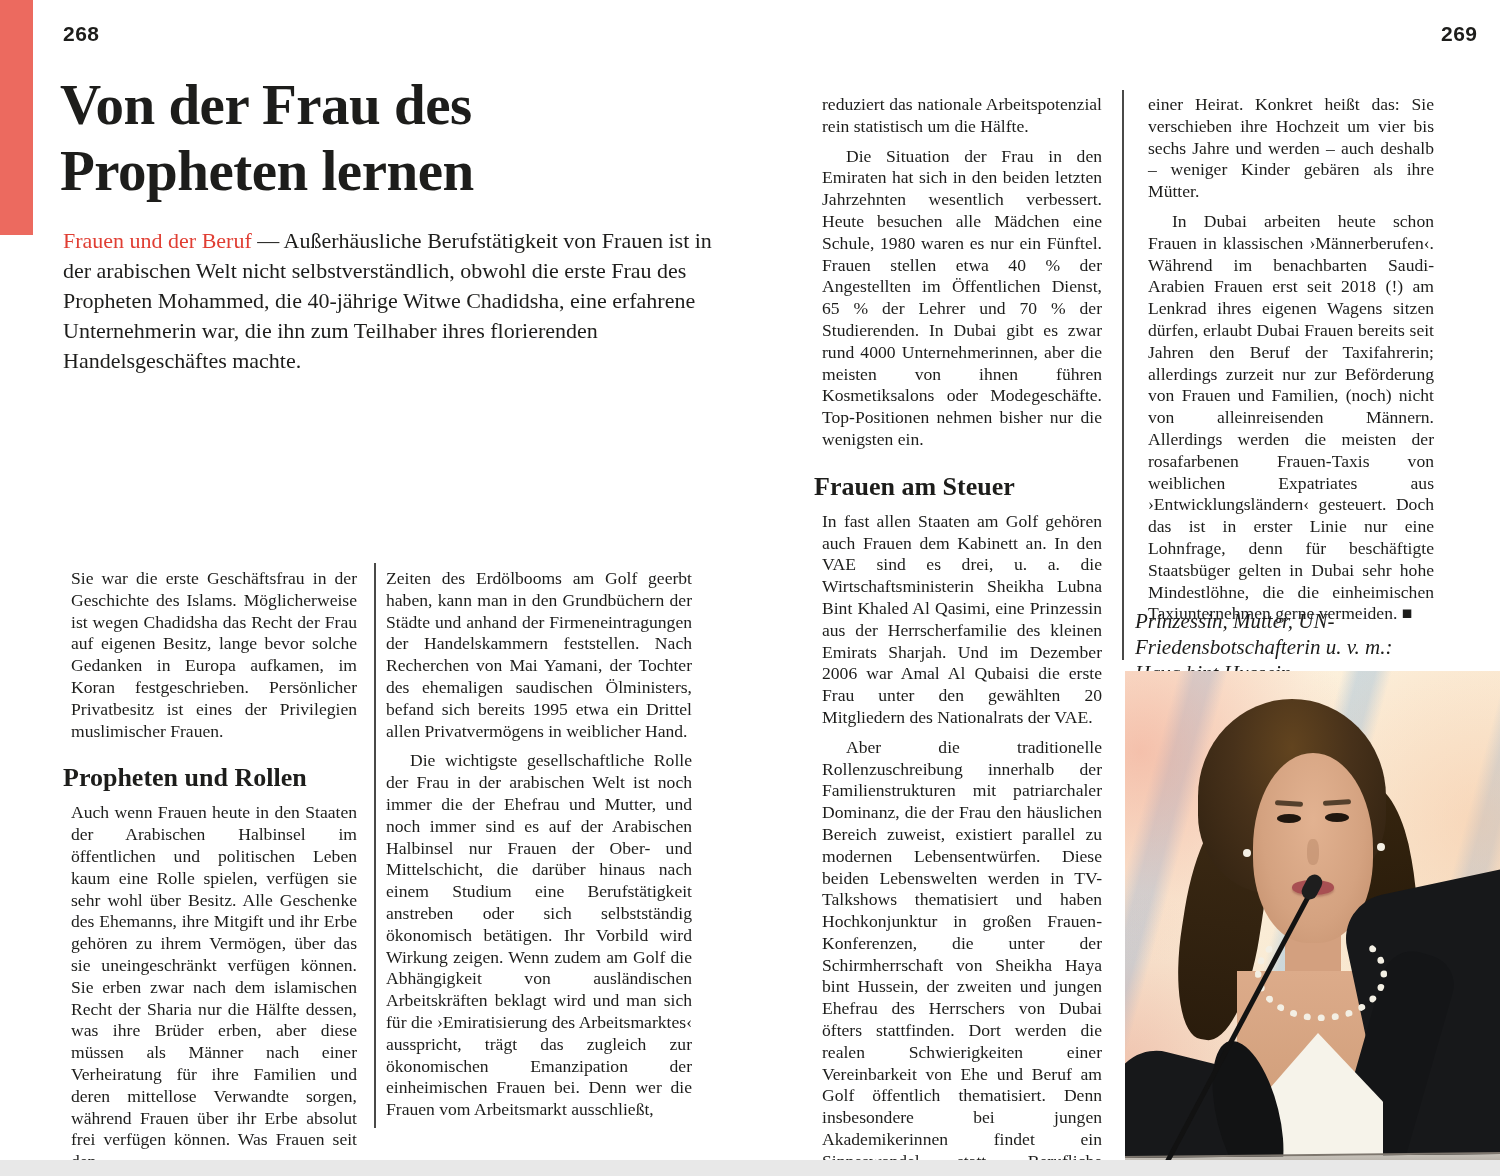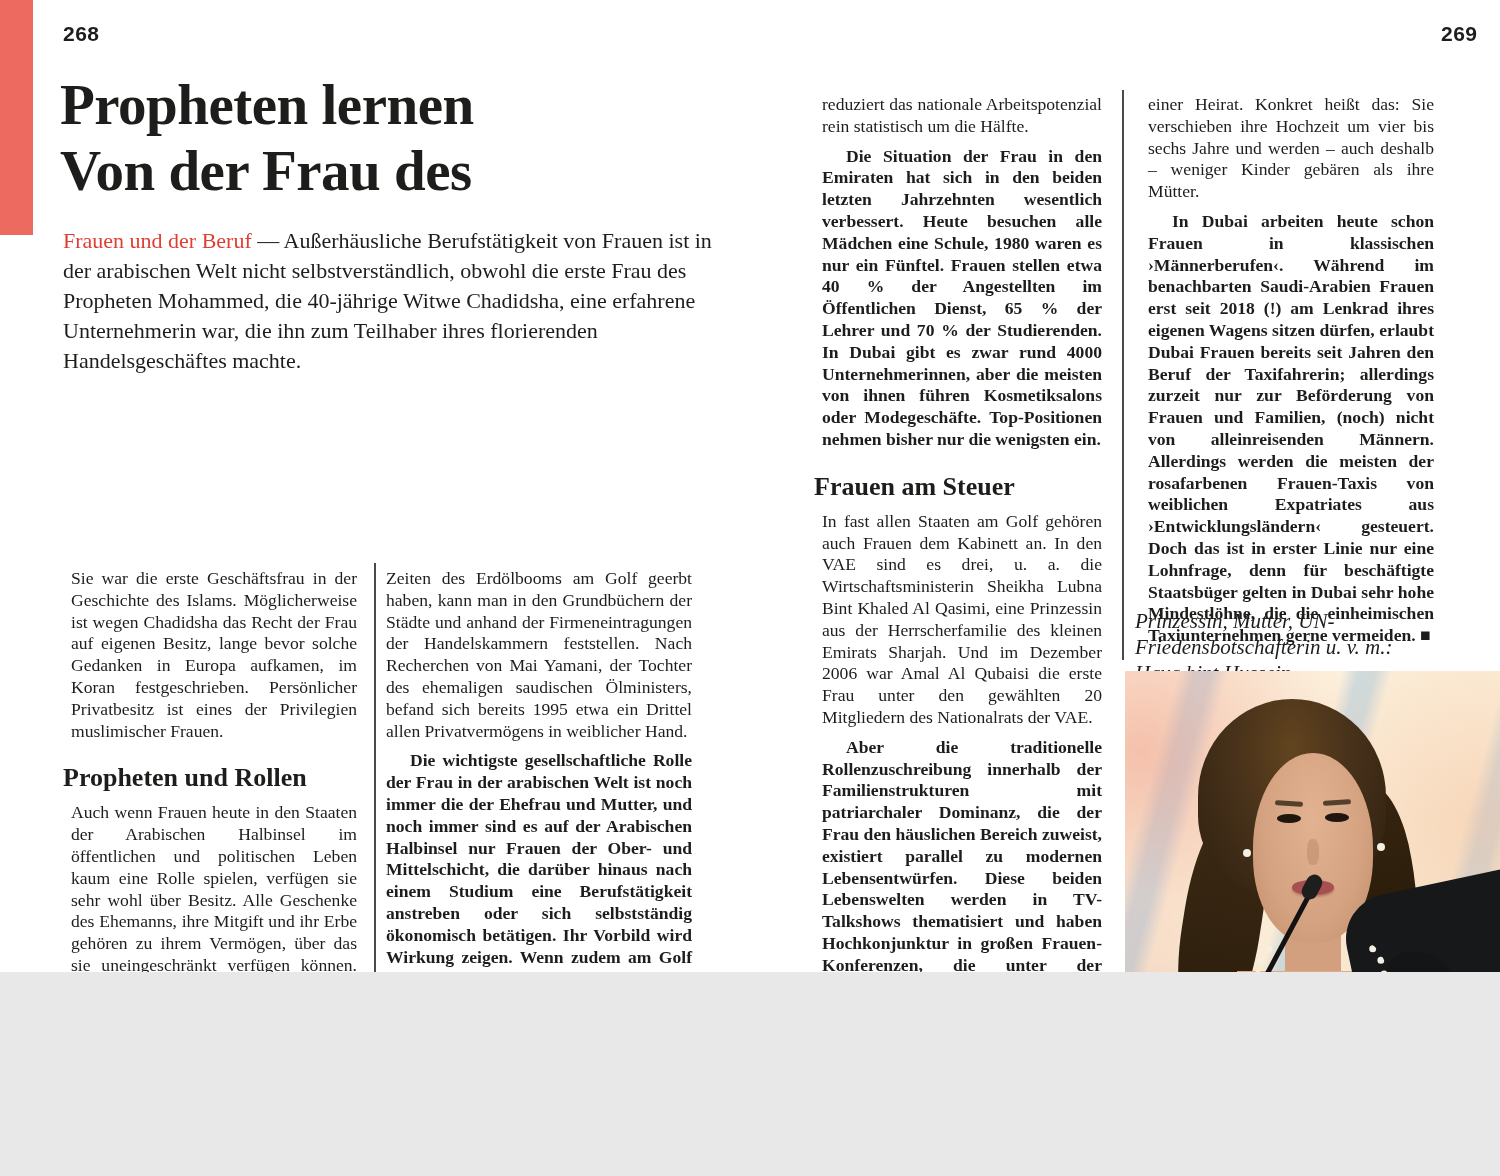--- a/index.html
+++ b/index.html
@@ -1,31 +1,31 @@
 <!DOCTYPE html>
 <html lang="de"><head>
 <meta charset="utf-8">
 <style>
   html,body{margin:0;padding:0;background:#e8e8e8;}
-  .page{position:relative;width:1500px;height:972px;background:#ffffff;overflow:hidden;
+  .page{position:relative;width:1500px;height:1160px;background:#ffffff;overflow:hidden;
         font-family:"Liberation Serif","DejaVu Serif",serif;color:#1d1d1b;}
   .redbar{position:absolute;left:0;top:0;width:33px;height:235px;background:#ec6a5f;}
   .pagenum{position:absolute;top:22px;font-family:"Liberation Sans","DejaVu Sans",sans-serif;
            font-weight:700;font-size:21px;letter-spacing:0.5px;color:#1d1d1b;}
   #pagenum-left{left:63px;}
   #pagenum-right{left:1405px;margin-left:36px;}
   .title{position:absolute;left:60px;top:72px;font-weight:700;font-size:57px;line-height:66px;
          letter-spacing:-0.5px;color:#1d1d1b;}
   .lead{position:absolute;left:63px;top:226px;width:652px;font-size:22px;line-height:30px;
         text-align:left;color:#1d1d1b;}
   .lead .lead-label{color:#e03e33;font-weight:400;}
   .col{position:absolute;font-size:17.6px;line-height:21.8px;text-align:justify;
        hyphens:auto;-webkit-hyphens:auto;color:#1d1d1b;}
   .col p{margin:8px;}
-  .col p.indent{text-indent:24px;font-weight:bold;}
+  .col p.indent{text-indent:24px;}
   .col h3{font-size:26px;line-height:30px;margin:21px 0 9px 0;text-align:left;
           font-weight:700;color:#1d1d1b;}
   #col-268-1{left:63px;top:560px;width:302px;font-family:Liberation Serif, serif;}
   #col-268-2{left:378px;top:560px;width:322px;}
   #col-269-1{left:814px;top:86px;width:296px;}
   #col-269-2{left:1140px;top:86px;width:302px;}
   .vrule{position:absolute;width:1.5px;background:#4a4a48;}
   #rule-268{left:374px;top:563px;height:565px;}
   #rule-269{left:1122px;top:90px;height:570px;}
   .caption{position:absolute;left:1135px;top:608px;width:305px;font-style:italic;
@@ -87,22 +87,22 @@
 <body>
 
 <div class="page">
 
   <div class="redbar"></div>
 
   <div class="pagenum" id="pagenum-left">268</div>
   <div class="pagenum" id="pagenum-right">269</div>
 
   <div class="title">
+    <div>Von der Frau des</div>
     <div>Propheten lernen</div>
-    <div>Von der Frau des</div>
   </div>
 
   <div class="lead">
     <span class="lead-label">Frauen und der Beruf</span>
     <span>— Außerhäusliche Berufstätigkeit von Frauen ist in der arabischen Welt nicht selbstverständlich, obwohl die erste Frau des Propheten Mohammed, die 40-jährige Witwe Chadidsha, eine erfahrene Unternehmerin war, die ihn zum Teilhaber ihres florierenden Handelsgeschäftes machte.</span>
   </div>
 
   <div class="col" id="col-268-1">
       <p>Sie war die erste Geschäftsfrau in der Geschichte des Islams. Möglicherweise ist wegen Chadidsha das Recht der Frau auf eigenen Besitz, lange bevor solche Gedanken in Europa aufkamen, im Koran festgeschrieben. Persönlicher Privatbesitz ist eines der Privilegien muslimischer Frauen.</p>
       <h3>Propheten und Rollen</h3>

